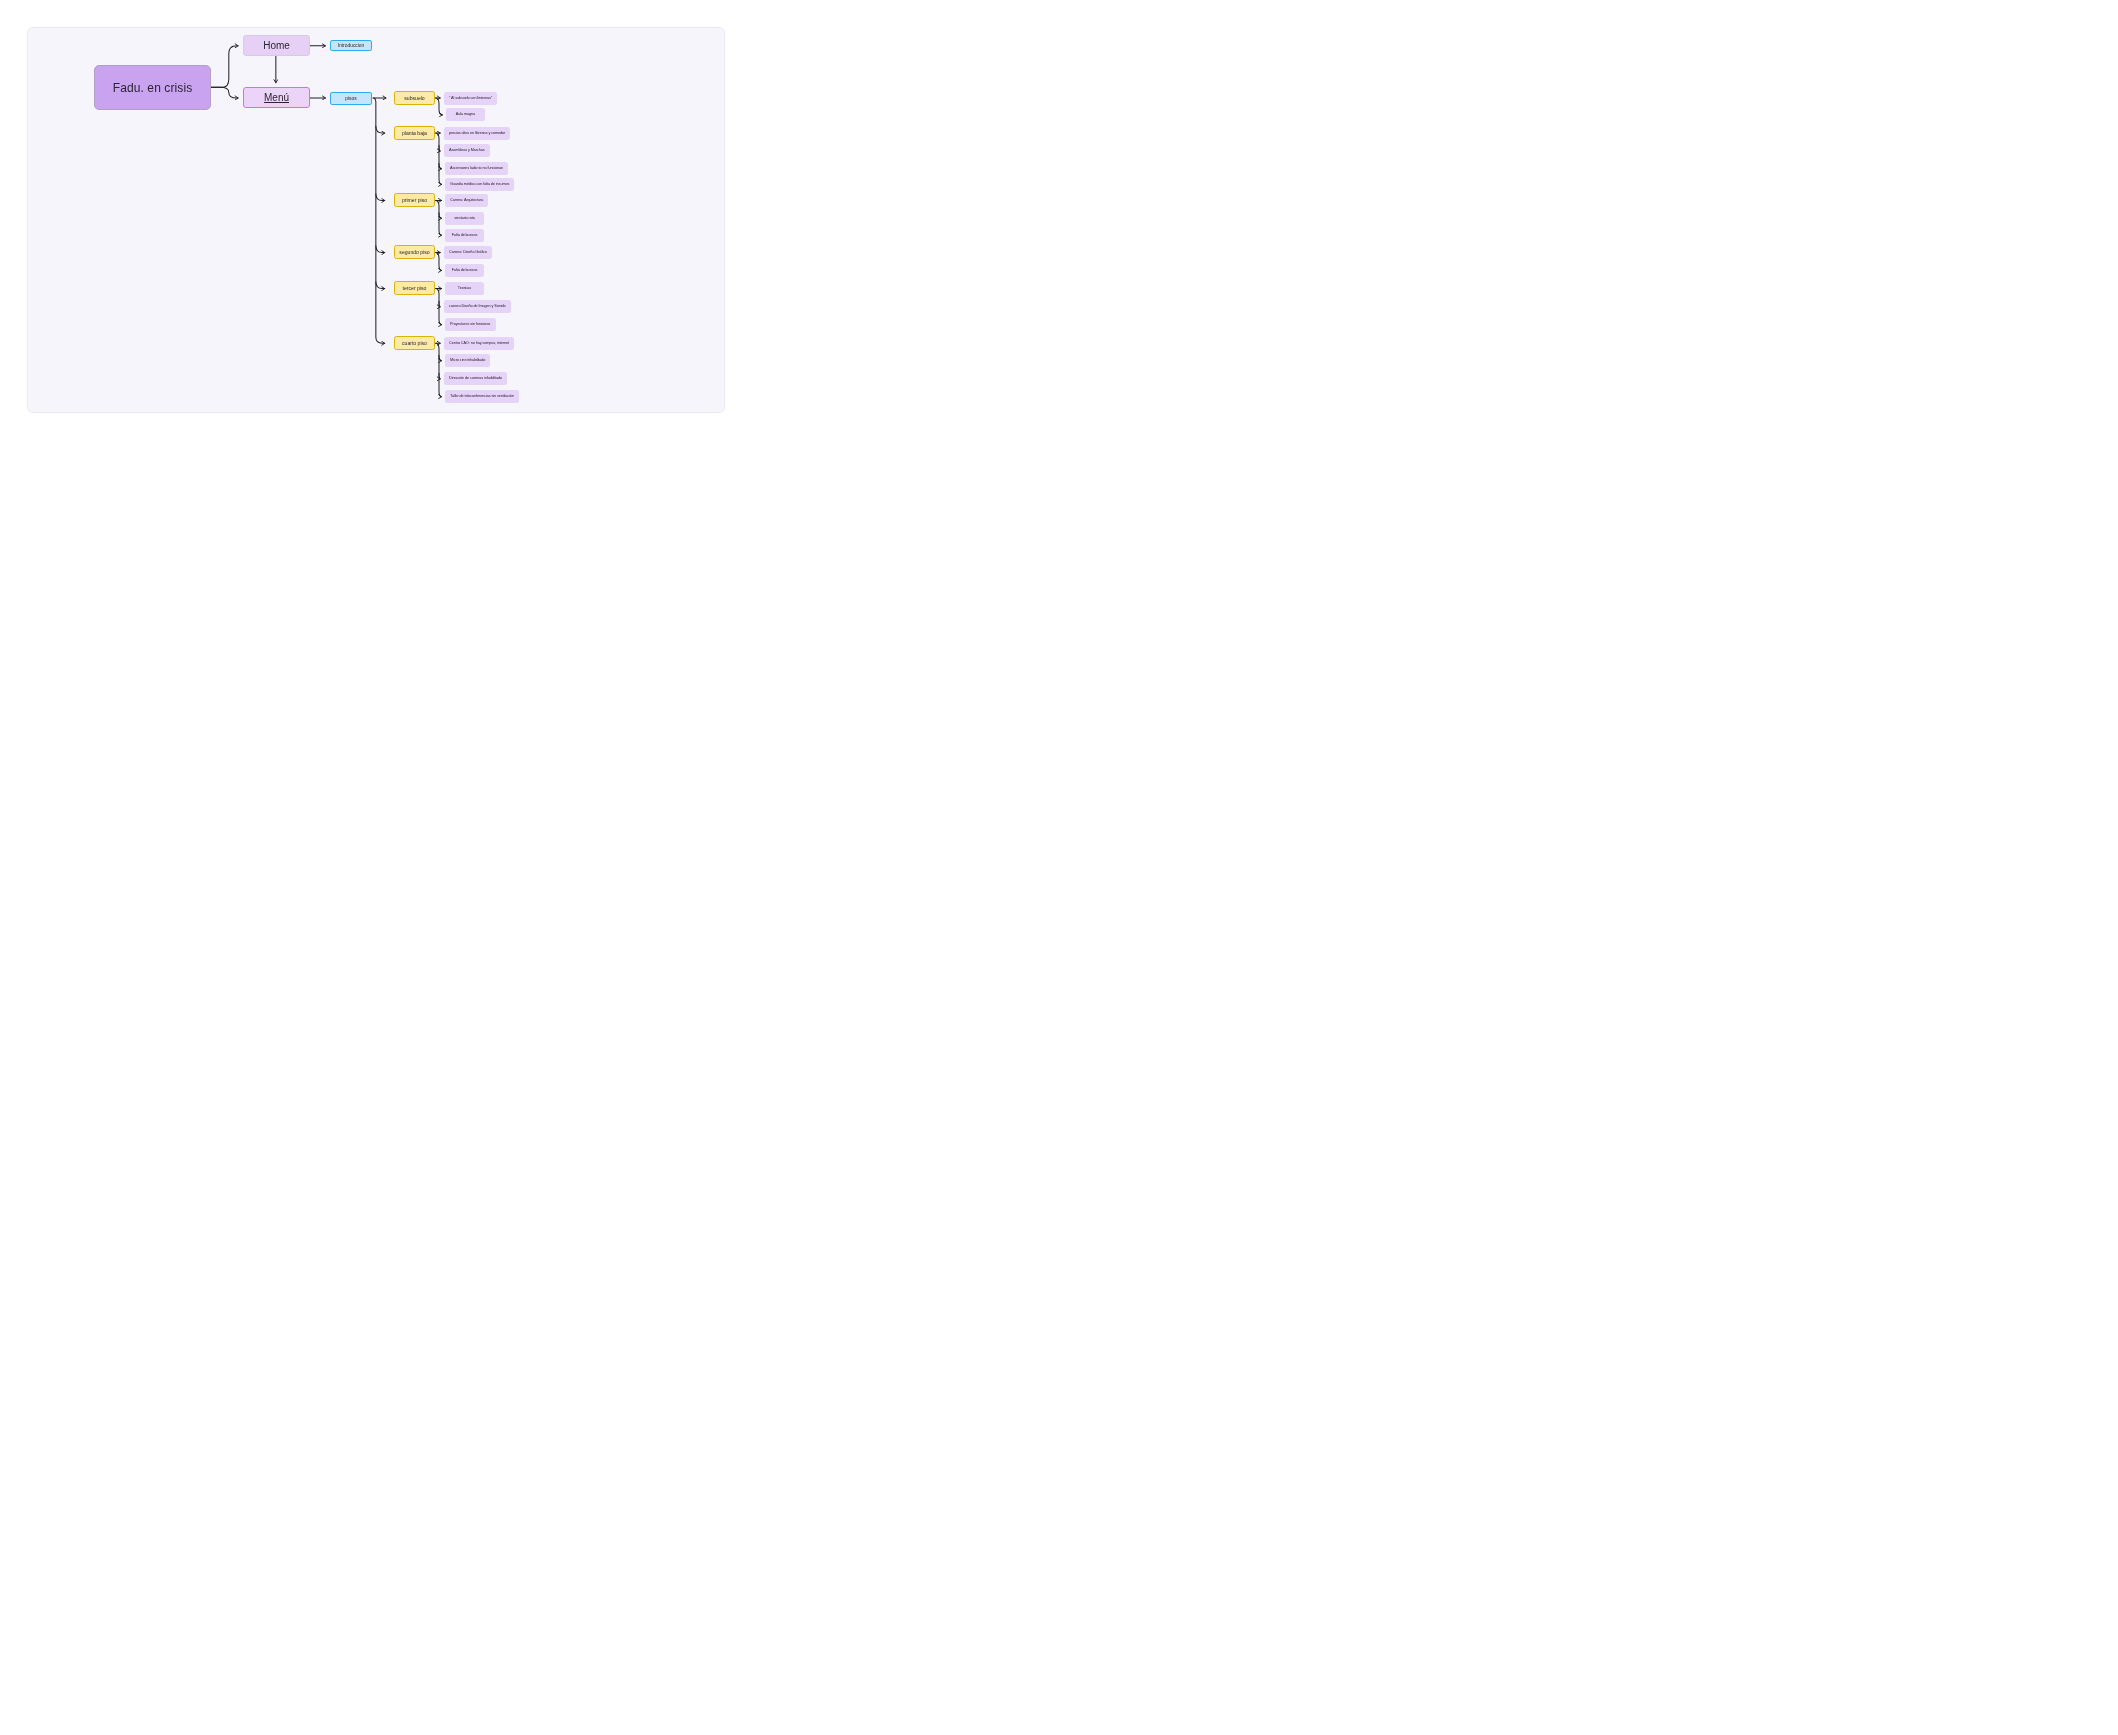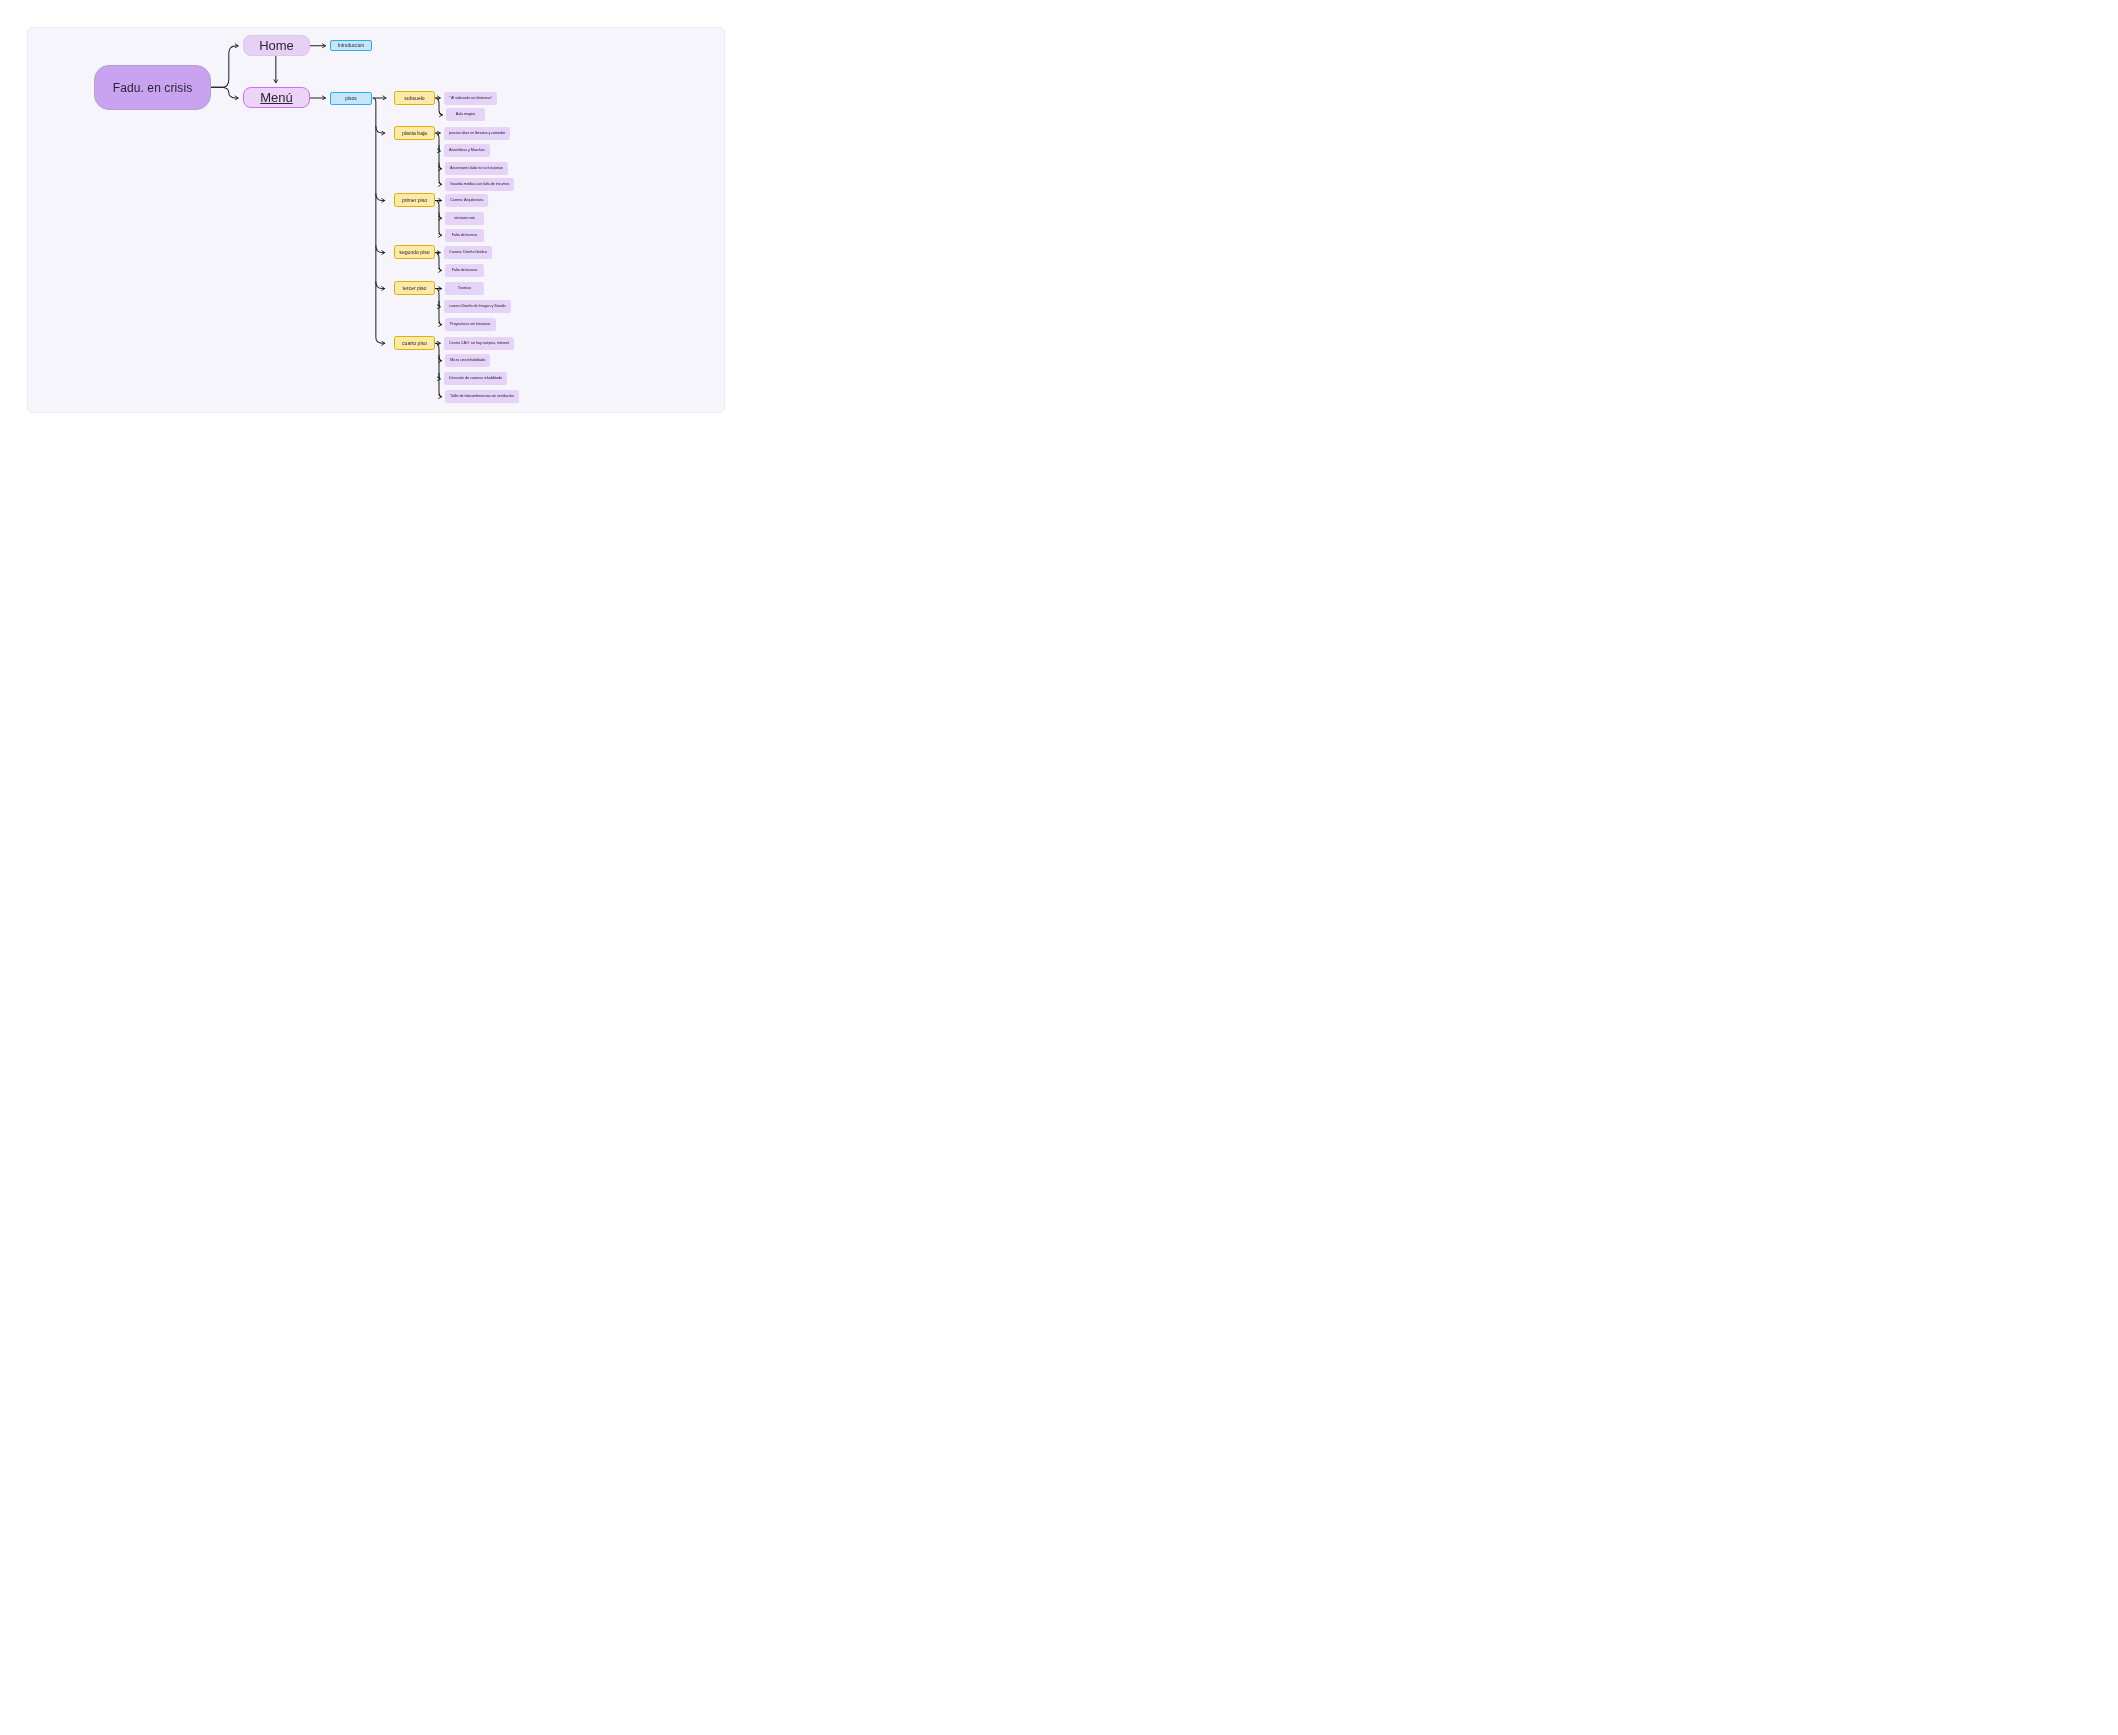--- a/index.html
+++ b/index.html
@@ -11,26 +11,26 @@
     position:absolute;left:27px;top:27px;width:698px;height:386px;
     background:var(--canvas-bg,#f7f5fc);border:0.4px solid var(--canvas-border,#eceaf4);
     border-radius:6px;box-sizing:border-box;
   }
   svg.wires{position:absolute;left:0;top:0;width:739px;height:434px;pointer-events:none;}
   .node{
     position:absolute;display:flex;align-items:center;justify-content:center;
     box-sizing:border-box;text-align:center;white-space:nowrap;color:#2b2531;
   }
   .root{
-    width:117px;height:45px;border-radius:15px;
+    width:117px;height:45px;border-radius:5px;
     background:var(--root-fill,#c9a2f0);border:1.7px solid var(--root-border,#b3a0c9);
     font-size:12px;font-weight:500;letter-spacing:0.1px;
   }
   .big{
-    width:67px;height:21px;border-radius:8px;font-size:13px;
+    width:67px;height:21px;border-radius:3px;font-size:10px;
     background:var(--home-fill,#e7d0f6);border:1.1px solid var(--home-border,#d8c9e6);
   }
   .big.menu{background:var(--menu-fill,#ecd4f9);border-color:var(--menu-border,#d16ef3);height:21px;}
   .small-blue{
     width:42px;border-radius:2.1px;font-size:4.9px;
     background:var(--blue-fill,#c5e6fa);border:1.1px solid var(--blue-border,#2caaf2);
   }
   .floor{
     width:41px;height:14.4px;border-radius:2.5px;font-size:5.1px;font-weight:500;
     background:var(--yellow-fill,#fceaa6);border:1.1px solid var(--yellow-border,#d9b308);

